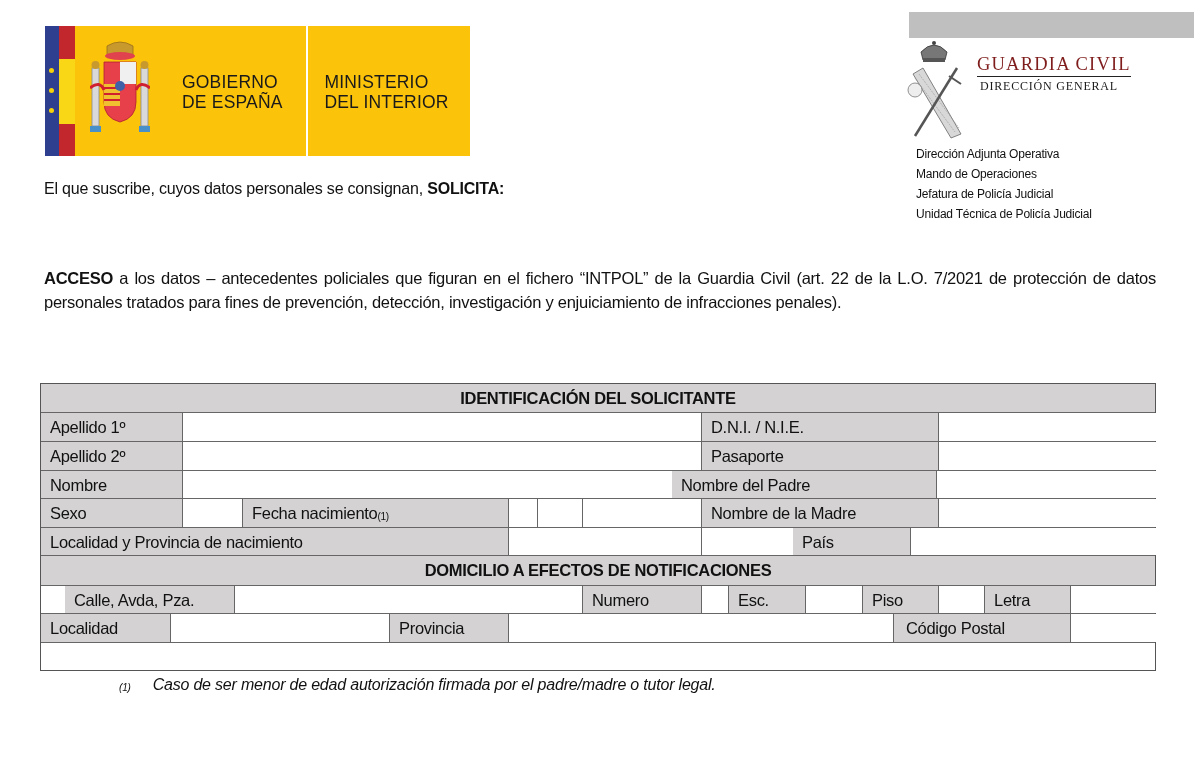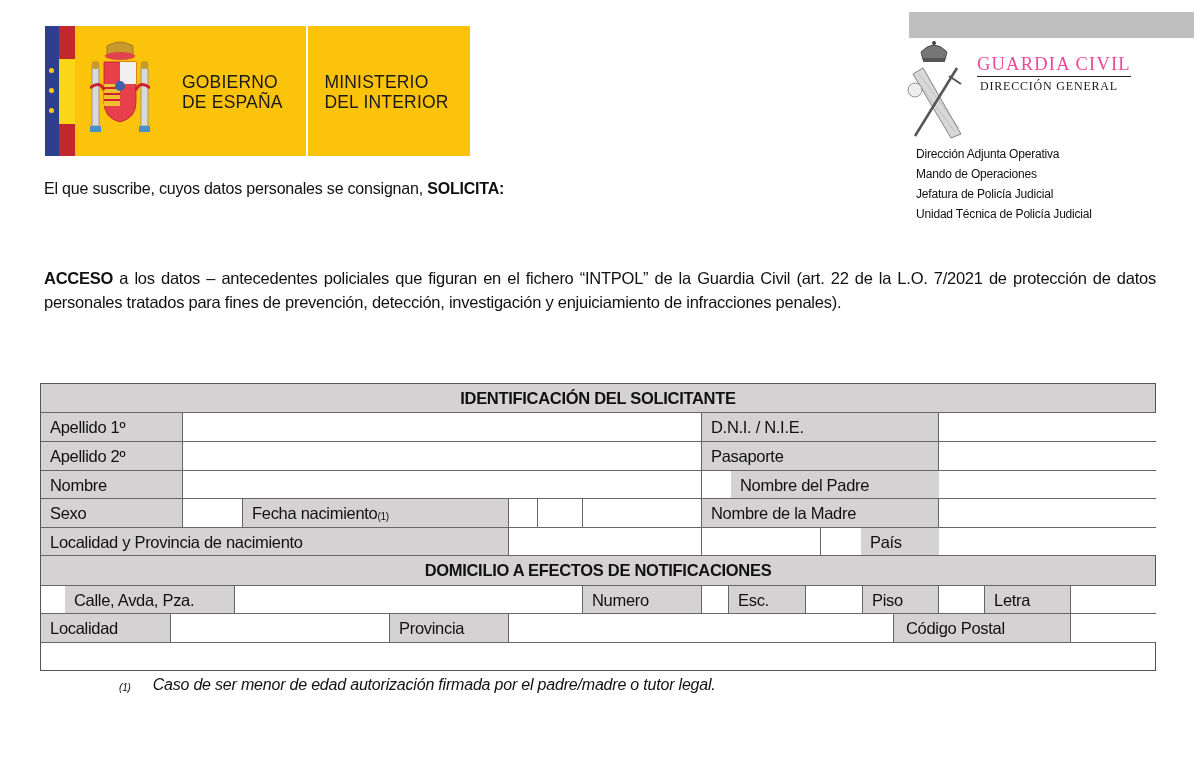--- a/index.html
+++ b/index.html
@@ -17,21 +17,21 @@
   .gob-panel { background: #fcc30b; height: 130px; position: relative; }
   .gob-panel.left { width: 232px; }
   .gob-panel.right { width: 162px; margin-left: 2px; }
   .coat { position: absolute; left: 15px; top: 14px; width: 60px; height: 98px; }
   .gob-text { position: absolute; left: 107px; top: 46px; font-size: 17.5px; line-height: 20px; color: #1a1a1a; letter-spacing: 0.2px; }
   .min-text { position: absolute; left: 16px; top: 46px; font-size: 17.5px; line-height: 20px; color: #1a1a1a; letter-spacing: 0.2px; }
 
   
   .gc-bar { position: absolute; left: 909px; top: 12px; width: 285px; height: 26px; background: #bfbfbf; }
   .gc-emblem { position: absolute; left: 905px; top: 38px; width: 58px; height: 102px; }
-  .gc-title { position: absolute; left: 977px; top: 54px; font-family: "Liberation Serif", serif; font-size: 18.5px; letter-spacing: 1.2px; color: #ec4899; padding-bottom: 1px; border-bottom: 1.5px solid #222; }
+  .gc-title { position: absolute; left: 977px; top: 54px; font-family: "Liberation Serif", serif; font-size: 18.5px; letter-spacing: 1.2px; color: #7f1d1d; padding-bottom: 1px; border-bottom: 1.5px solid #222; }
   .gc-sub { position: absolute; left: 980px; top: 79px; font-family: "Liberation Serif", serif; font-size: 12px; letter-spacing: 0.8px; color: #1a1a1a; }
   .gc-units { position: absolute; left: 916px; top: 144px; font-size: 12px; line-height: 20px; color: #111; letter-spacing: -0.2px; }
 
   
   .intro { position: absolute; left: 44px; top: 180px; font-size: 16px; letter-spacing: -0.2px; }
   .intro b { font-weight: bold; }
   .acceso { position: absolute; left: 44px; top: 266px; width: 1112px; font-size: 16.5px; line-height: 24px; text-align: justify; letter-spacing: -0.25px; }
 
   
   .form { position: absolute; left: 40px; top: 383px; width: 1116px; height: 288px; border: 1.5px solid #555; }
@@ -133,40 +133,40 @@
   <div class="row" style="top:58px;height:29px;">
     <div class="cell g" style="left:0;width:142px;">Apellido 2º</div>
     <div class="cell w field" style="left:142px;width:519px;"></div>
     <div class="cell g" style="left:661px;width:237px;">Pasaporte</div>
     <div class="cell w field end" style="left:898px;width:217px;"></div>
   </div>
 
   <div class="row" style="top:87px;height:28px;">
     <div class="cell g" style="left:0;width:142px;">Nombre</div>
     <div class="cell w field" style="left:142px;width:519px;"></div>
-    <div class="cell g" style="left:690px;width:237px;">Nombre del Padre</div>
+    <div class="cell g" style="left:631px;width:265px;">Nombre del Padre</div>
     <div class="cell w field end" style="left:898px;width:217px;"></div>
   </div>
 
   <div class="row" style="top:115px;height:29px;">
     <div class="cell g" style="left:0;width:142px;">Sexo</div>
     <div class="cell w field" style="left:142px;width:60px;"></div>
     <div class="cell g" style="left:202px;width:266px;"><span>Fecha nacimiento</span><sub>(1)</sub></div>
     <div class="cell w field" style="left:468px;width:29px;"></div>
     <div class="cell w field" style="left:497px;width:45px;"></div>
     <div class="cell w field" style="left:542px;width:119px;"></div>
     <div class="cell g" style="left:661px;width:237px;">Nombre de la Madre</div>
     <div class="cell w field end" style="left:898px;width:217px;"></div>
   </div>
 
   <div class="row" style="top:144px;height:28px;">
     <div class="cell g" style="left:0;width:468px;">Localidad y Provincia de nacimiento</div>
     <div class="cell w field" style="left:468px;width:193px;"></div>
     <div class="cell w field" style="left:661px;width:119px;"></div>
-    <div class="cell g" style="left:820px;width:104px;">País</div>
+    <div class="cell g" style="left:752px;width:118px;">País</div>
     <div class="cell w field end" style="left:898px;width:217px;"></div>
   </div>
 
   <div class="section" style="top:172px;height:30px;">DOMICILIO A EFECTOS DE NOTIFICACIONES</div>
 
   <div class="row" style="top:202px;height:28px;">
     <div class="cell g" style="left:0;width:170px;margin-left:24px;">Calle, Avda, Pza.</div>
     <div class="cell w field" style="left:202px;width:340px;"></div>
     <div class="cell g" style="left:542px;width:119px;">Numero</div>
     <div class="cell w field" style="left:661px;width:27px;"></div>

